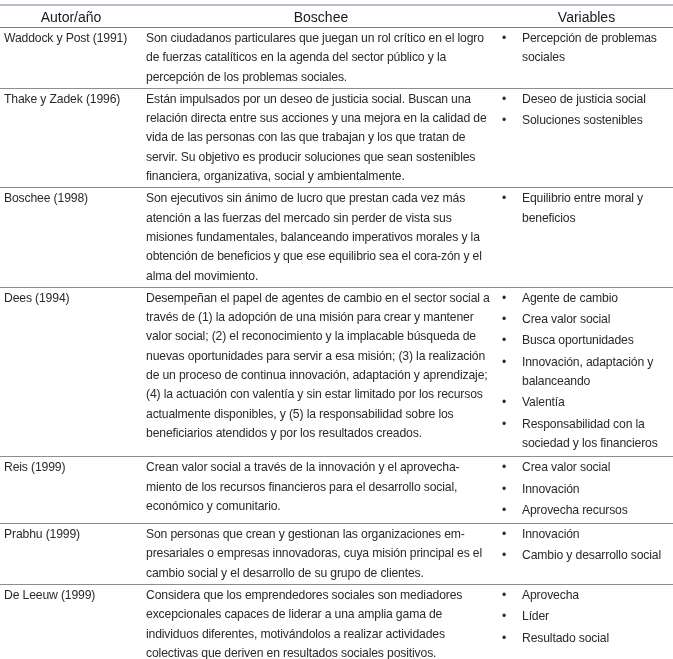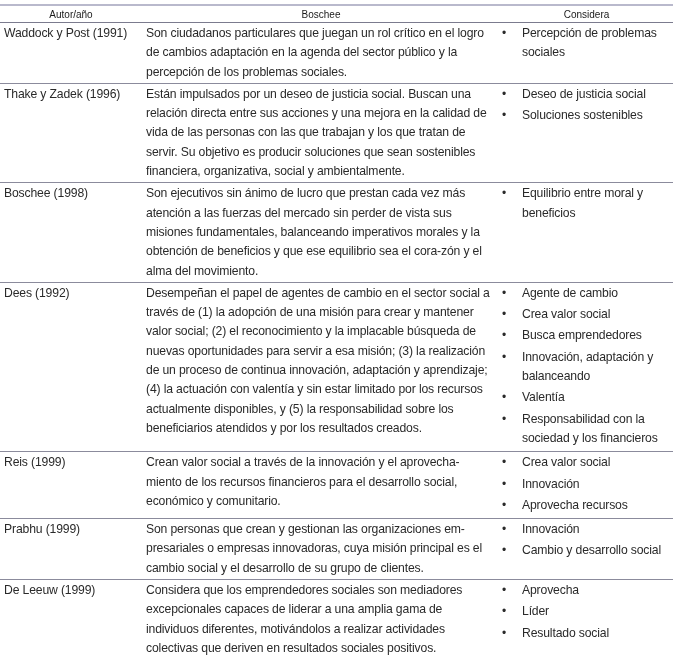--- a/index.html
+++ b/index.html
@@ -2,21 +2,21 @@
 <html><head>
   <meta charset="utf-8">
   <style>
     html, body { margin: 0; padding: 0; background: #ffffff; }
     body { width: 673px; height: 659px; overflow: hidden; font-family: "Liberation Sans", sans-serif; color: #2a2a2a; }
     table { border-collapse: collapse; width: 673px; table-layout: fixed; margin-top: 4px; }
     col.c1 { width: 142px; }
     col.c2 { width: 358px; }
     col.c3 { width: 173px; }
     thead tr { border-top: 2px solid #b9b9cc; border-bottom: 1.5px solid #7b7b8e; }
-    th { font-weight: normal; font-size: 10px; color: #1a1a1a; padding: 3px 0 2px 0; text-align: center; }
+    th { font-weight: normal; font-size: 14px; color: #1a1a1a; padding: 3px 0 2px 0; text-align: center; }
     tbody tr { border-bottom: 1px solid #8b8b9c; padding-left: 47px; }
     tbody tr:last-child { border-bottom: 2.5px solid #b9b9cc; }
     td { vertical-align: top; font-size: 12.2px; line-height: 19.3px; padding: 1px 0 1px 0; letter-spacing: -0.15px; }
     td.author { padding-left: 4px; }
     td.concept { padding-left: 4px; padding-right: 6px; }
     ul { list-style: none; margin: 0; padding: 0; }
     li { position: relative; padding-left: 22px; margin-bottom: 2px; line-height: 19.3px; }
     li::before { content: "\2022"; position: absolute; left: 2px; top: 0; font-size: 12px; }
   </style>
 </head>
@@ -25,27 +25,27 @@
 <table>
   <colgroup>
       <col class="c1">
       <col class="c2">
       <col class="c3">
     </colgroup>
   <thead>
     <tr>
       <th>Autor/año</th>
       <th>Boschee</th>
-      <th>Considera</th>
+      <th>Variables</th>
     </tr>
   </thead>
   <tbody>
     <tr>
       <td class="author">Waddock y Post (1991)</td>
-      <td class="concept">Son ciudadanos particulares que juegan un rol crítico en el logro de cambios adaptación en la agenda del sector público y la percepción de los problemas sociales.</td>
+      <td class="concept">Son ciudadanos particulares que juegan un rol crítico en el logro de fuerzas catalíticos en la agenda del sector público y la percepción de los problemas sociales.</td>
       <td>
           <ul>
         <li>Percepción de problemas sociales</li>
       </ul>
         </td>
     </tr>
     <tr>
       <td class="author">Thake y Zadek (1996)</td>
       <td class="concept">Están impulsados por un deseo de justicia social. Buscan una relación directa entre sus acciones y una mejora en la calidad de vida de las personas con las que trabajan y los que tratan de servir. Su objetivo es producir soluciones que sean sostenibles financiera, organizativa, social y ambientalmente.</td>
       <td>
@@ -58,27 +58,27 @@
     <tr>
       <td class="author">Boschee (1998)</td>
       <td class="concept">Son ejecutivos sin ánimo de lucro que prestan cada vez más atención a las fuerzas del mercado sin perder de vista sus misiones fundamentales, balanceando imperativos morales y la obtención de beneficios y que ese equilibrio sea el cora-zón y el alma del movimiento.</td>
       <td>
           <ul>
         <li>Equilibrio entre moral y beneficios</li>
       </ul>
         </td>
     </tr>
     <tr>
-      <td class="author">Dees (1992)</td>
+      <td class="author">Dees (1994)</td>
       <td class="concept">Desempeñan el papel de agentes de cambio en el sector social a través de (1) la adopción de una misión para crear y mantener valor social; (2) el reconocimiento y la implacable búsqueda de nuevas oportunidades para servir a esa misión; (3) la realización de un proceso de continua innovación, adaptación y aprendizaje; (4) la actuación con valentía y sin estar limitado por los recursos actualmente disponibles, y (5) la responsabilidad sobre los beneficiarios atendidos y por los resultados creados.</td>
       <td>
           <ul>
         <li>Agente de cambio</li>
         <li>Crea valor social</li>
-        <li>Busca emprendedores</li>
+        <li>Busca oportunidades</li>
         <li>Innovación, adaptación y balanceando</li>
         <li>Valentía</li>
         <li>Responsabilidad con la sociedad y los financieros</li>
       </ul>
         </td>
     </tr>
     <tr>
       <td class="author">Reis (1999)</td>
       <td class="concept">Crean valor social a través de la innovación y el aprovecha-miento de los recursos financieros para el desarrollo social, económico y comunitario.</td>
       <td>

